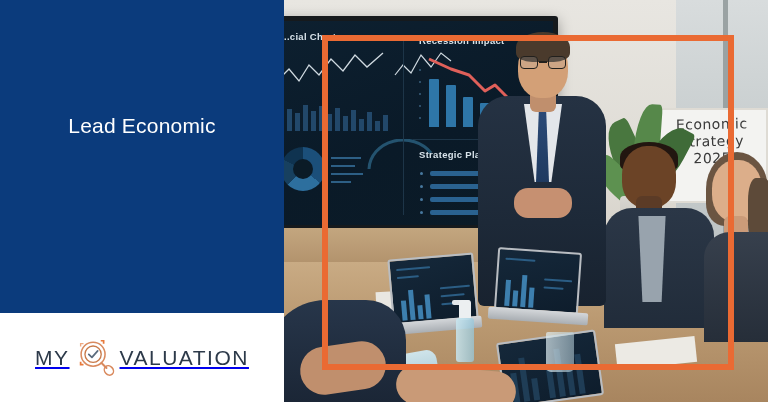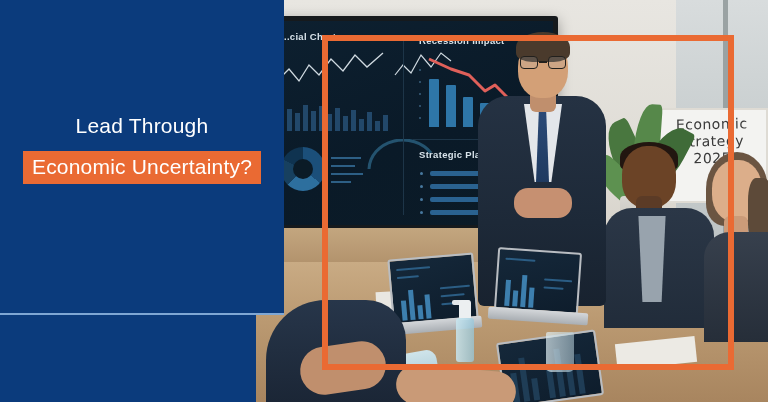--- a/index.html
+++ b/index.html
@@ -531,19 +531,34 @@
     <div class="fg-center-hand"></div>
   </div>
 
   <div class="frame-seg" style="left:322px; top:35px;  width:412px; height:6px;"></div>
   <div class="frame-seg" style="left:322px; top:364px; width:412px; height:6px;"></div>
   <div class="frame-seg" style="left:322px; top:35px;  width:6px;   height:335px;"></div>
   <div class="frame-seg" style="left:728px; top:35px;  width:6px;   height:335px;"></div>
 
   <div class="navy-panel">
     <div class="title-wrap">
-      <div class="title-line">Lead Through</div>
-      <div class="title-hl">Economic Uncertainty?</div>
+      <div class="title-line">Lead Economic</div>
     </div>
   </div>
 
+  <div class="logo-bar">
+    <a class="logo" href="#">
+      <span class="logo-text">MY</span>
+      <svg class="logo-icon" viewBox="0 0 48 48">
+        <circle cx="22" cy="20" r="12.5" fill="none" stroke="#d98a5e" stroke-width="1.6"></circle>
+        <circle cx="22" cy="20" r="8.5" fill="none" stroke="#c87a4a" stroke-width="1.4"></circle>
+        <path d="M17.5 20.2 L20.8 23.4 L26.8 16.6" fill="none" stroke="#5a6b7d" stroke-width="1.8" stroke-linecap="round" stroke-linejoin="round"></path>
+        <line x1="30.8" y1="29.2" x2="36" y2="34.4" stroke="#d98a5e" stroke-width="2" stroke-linecap="round"></line>
+        <ellipse cx="38.5" cy="37" rx="4.4" ry="5.2" fill="none" stroke="#d98a5e" stroke-width="1.6" transform="rotate(-42 38.5 37)"></ellipse>
+        <path d="M30 6 h3 v3" fill="none" stroke="#e87a3c" stroke-width="1.8"></path>
+        <path d="M12 31 h-3 v-3" fill="none" stroke="#e87a3c" stroke-width="1.8"></path>
+        <path d="M12 9 h-3 v3" fill="none" stroke="#e87a3c" stroke-width="1.4" opacity=".65"></path>
+      </svg>
+      <span class="logo-text">VALUATION</span>
+    </a>
+  </div>
 
 </div>
 
 </body></html>

